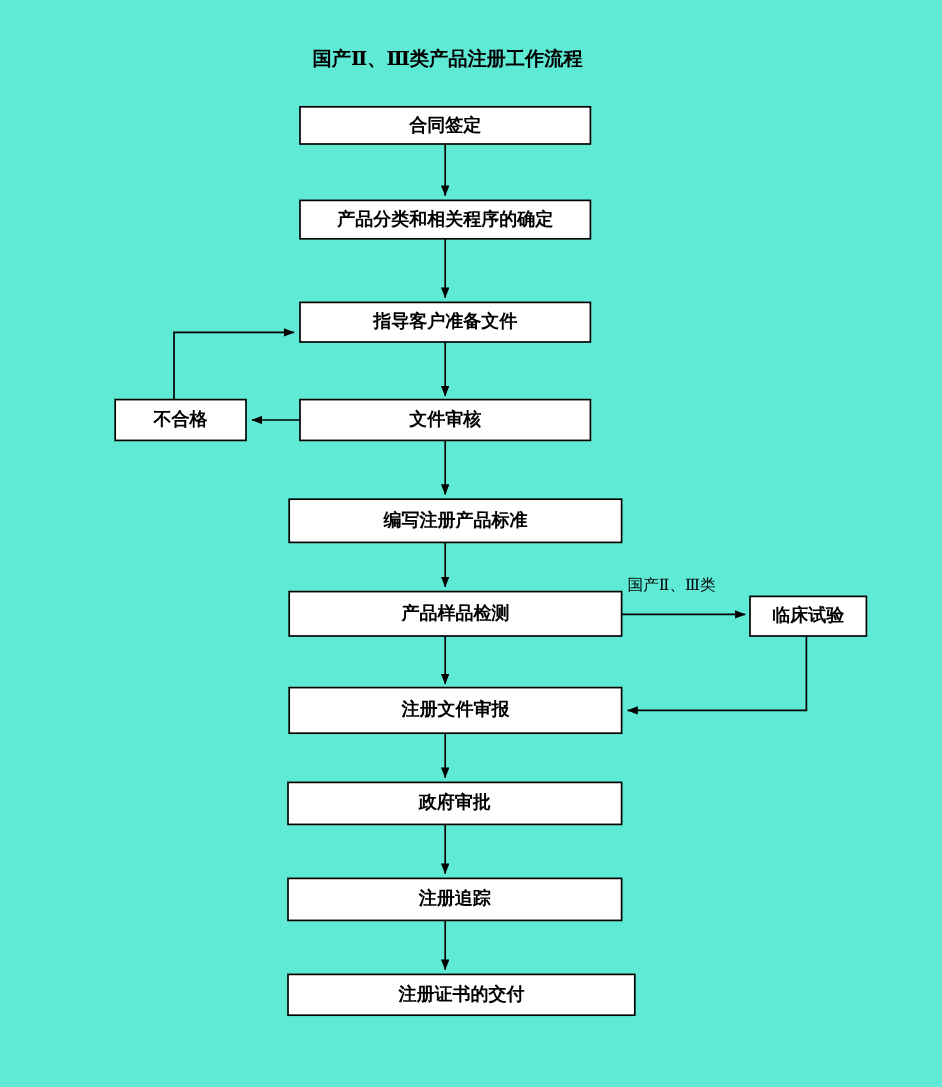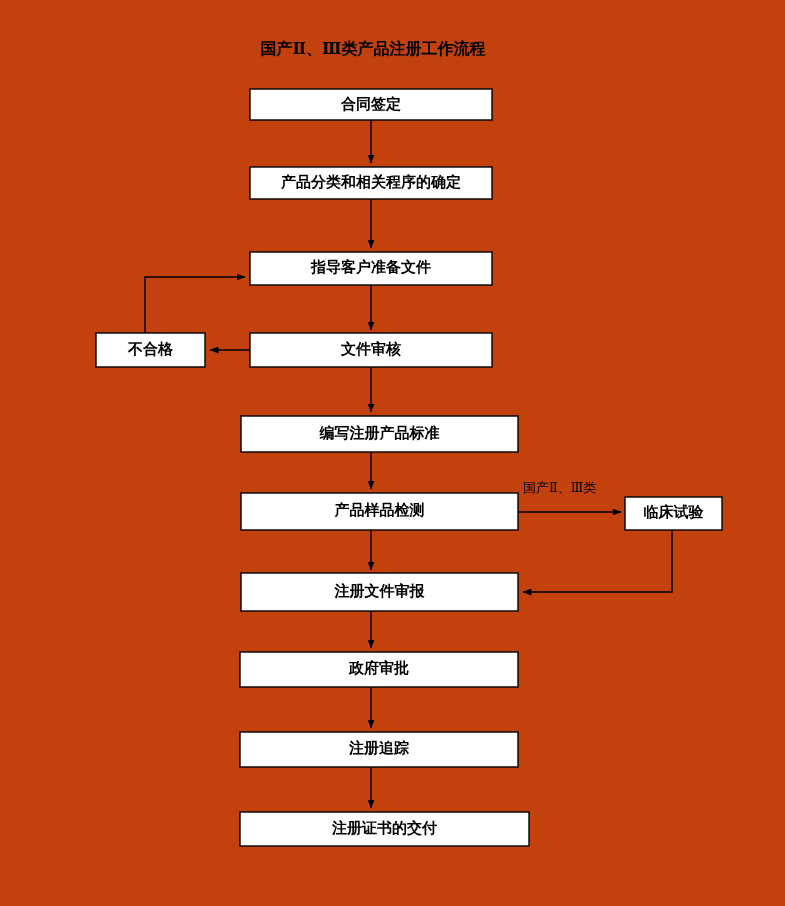--- a/index.html
+++ b/index.html
@@ -10,21 +10,21 @@
   body {
     width: 785px;
     height: 906px;
     font-family: "Liberation Serif", "DejaVu Serif", serif;
     overflow: hidden;
   }
   #flowchart-root {
     position: relative;
     width: 785px;
     height: 906px;
-    background: #c2410c;
+    background: #5eead4;
   }
   svg#flow-svg {
     position: absolute;
     top: 0;
     left: 0;
     width: 785px;
     height: 906px;
     display: block;
   }
   .node-rect {

